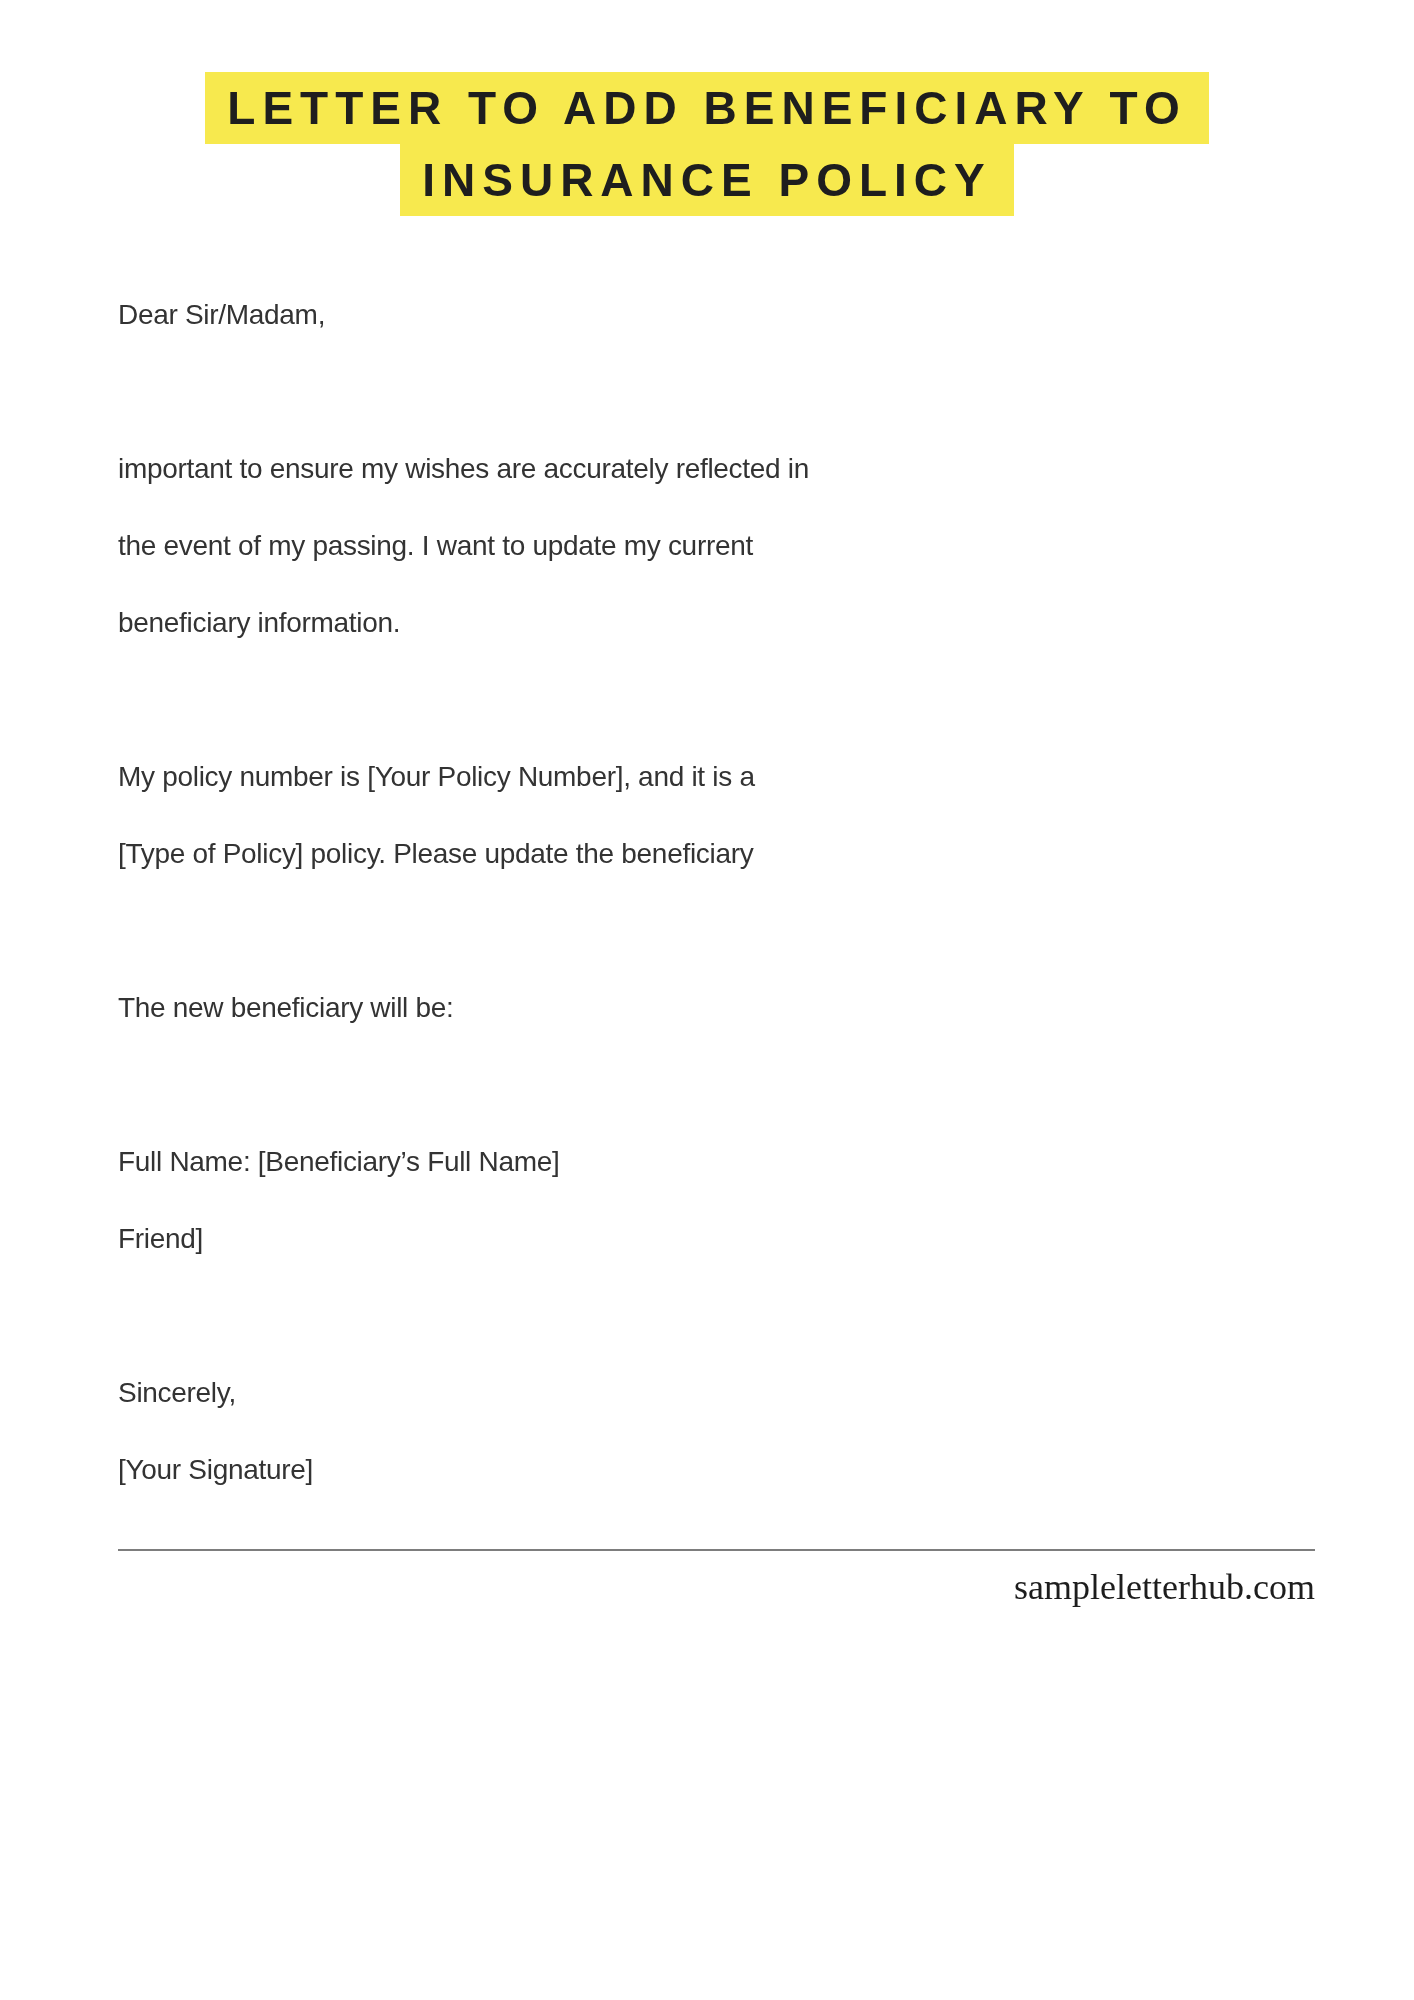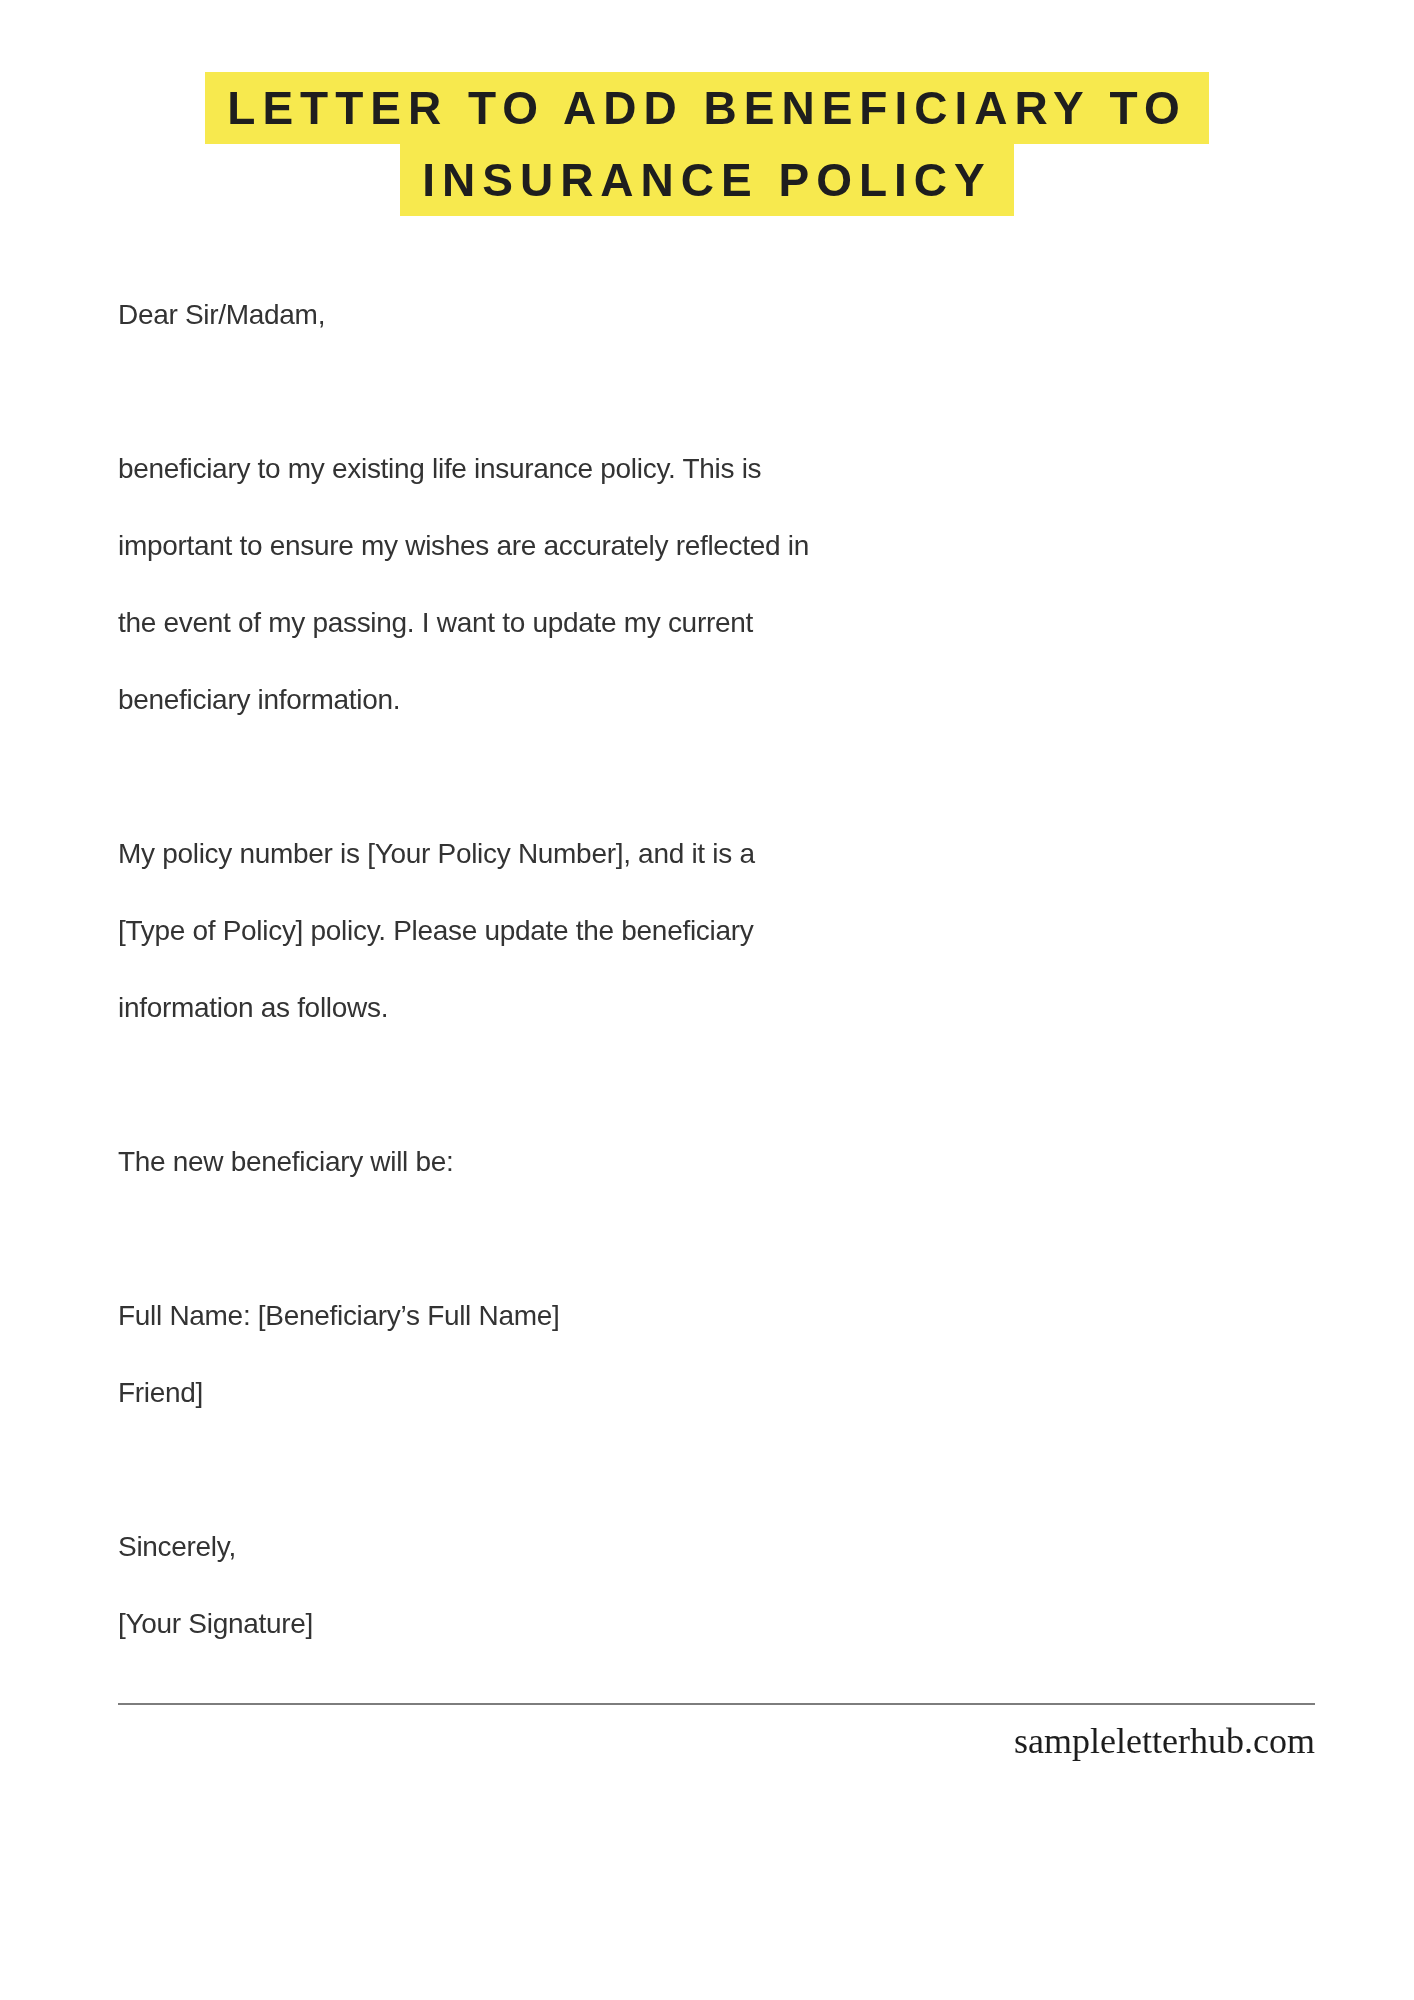--- a/index.html
+++ b/index.html
@@ -78,30 +78,28 @@
     <span class="title-line">INSURANCE POLICY</span>
   </h1>
 
   <section class="letter-body">
 
     <div class="para">
       <div class="line">Dear Sir/Madam,</div>
     </div>
 
     <div class="para">
-      <div class="line">beneficiary to my existing life insurance policy. This is</div>
       <div class="line">important to ensure my wishes are accurately reflected in</div>
       <div class="line">the event of my passing. I want to update my current</div>
       <div class="line">beneficiary information.</div>
     </div>
 
     <div class="para">
       <div class="line">My policy number is [Your Policy Number], and it is a</div>
       <div class="line">[Type of Policy] policy. Please update the beneficiary</div>
-      <div class="line">information as follows.</div>
     </div>
 
     <div class="para">
       <div class="line">The new beneficiary will be:</div>
     </div>
 
     <div class="para">
       <div class="line">Full Name: [Beneficiary’s Full Name]</div>
       <div class="line">Friend]</div>
     </div>

